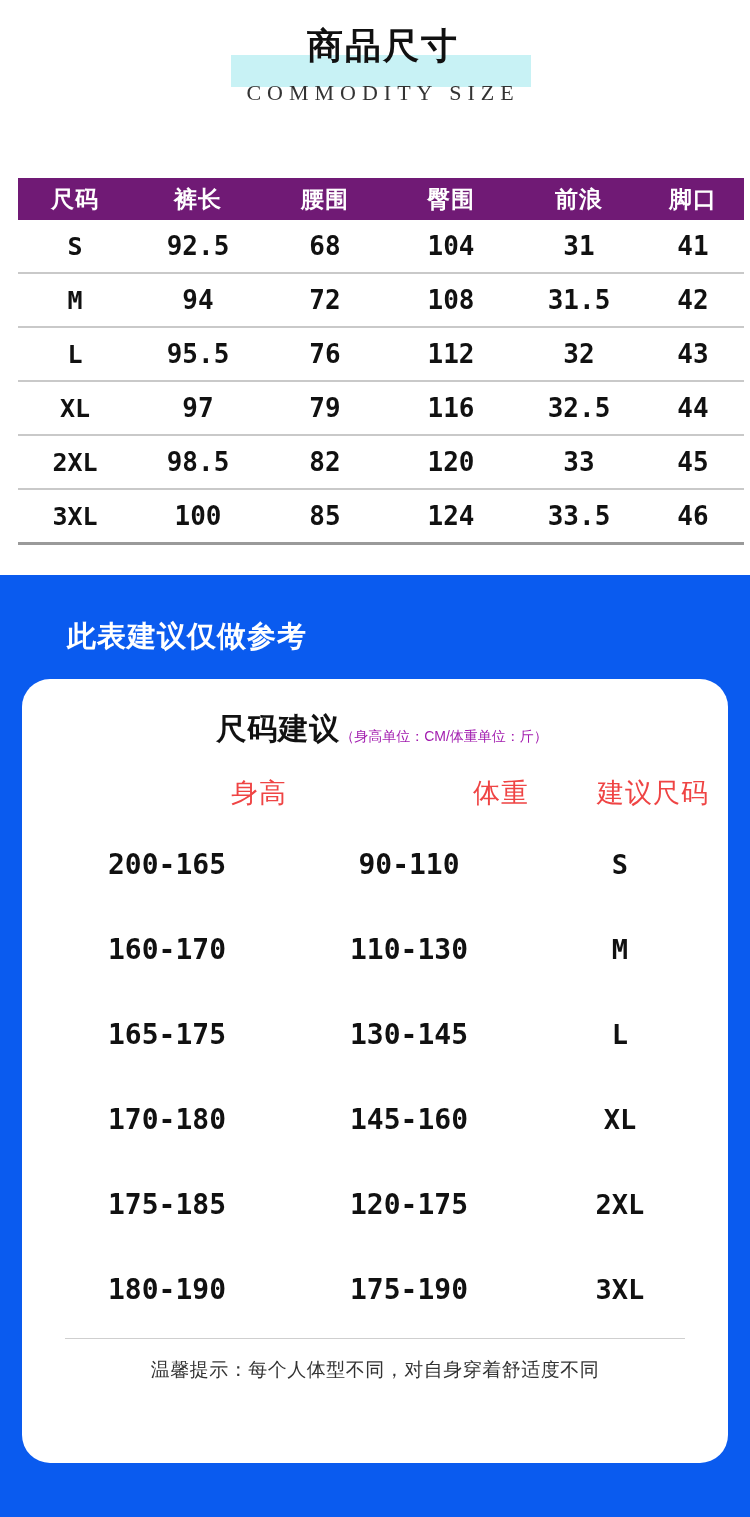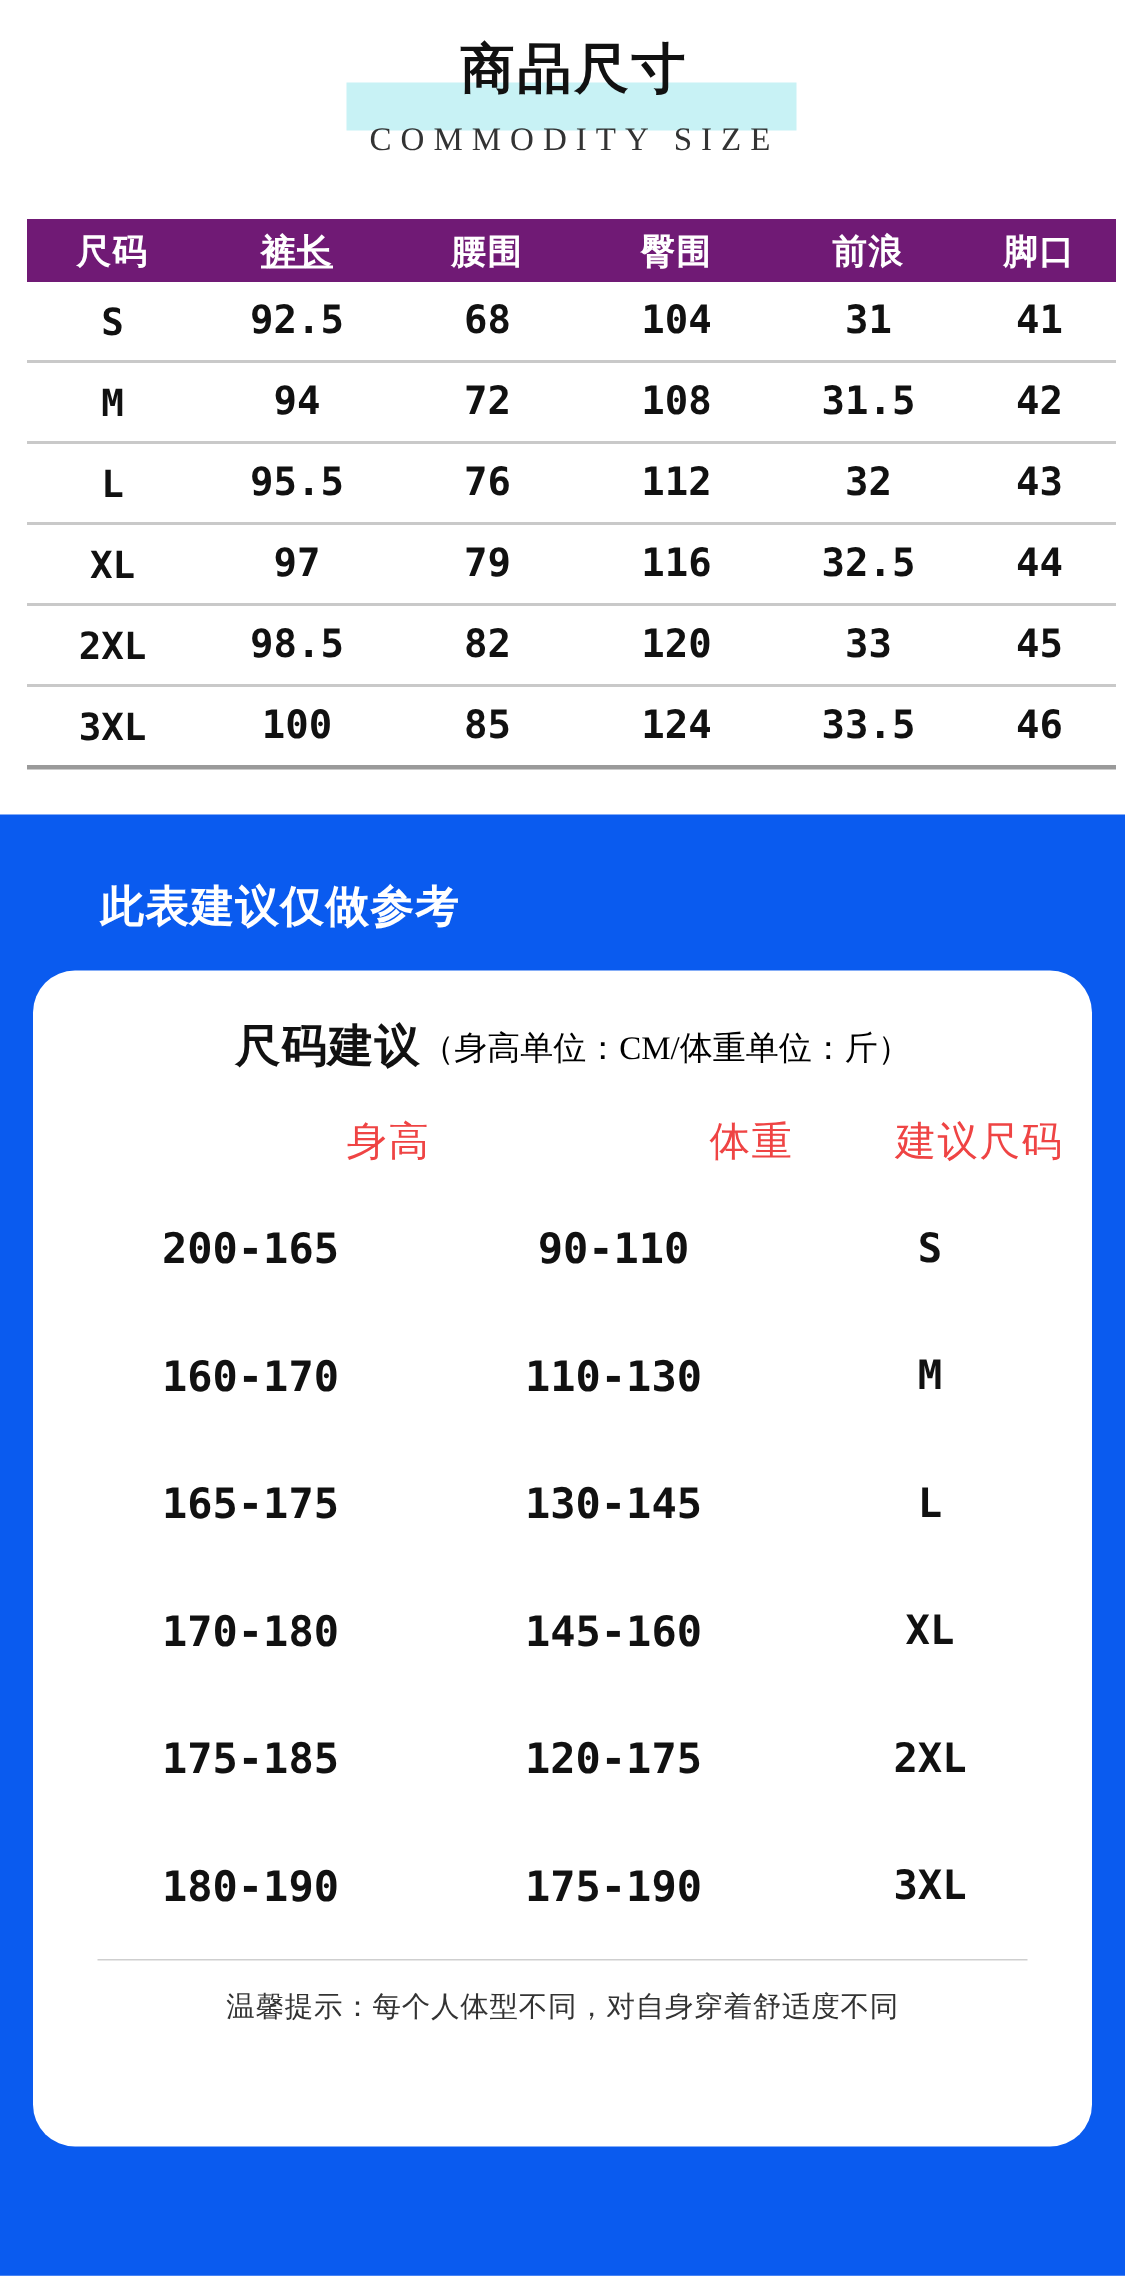--- a/index.html
+++ b/index.html
@@ -10,21 +10,21 @@
     width: 750px;
     height: 1517px;
     background: #ffffff;
     font-family: "Liberation Sans", sans-serif;
     overflow: hidden;
   }
 
   
   .header {
     position: relative;
-    height: 146px;
+    height: 178px;
     margin-left: 16px;
   }
   .title-highlight {
     position: absolute;
     left: 215px;
     top: 55px;
     width: 300px;
     height: 32px;
     background: #c8f2f5;
   }
@@ -78,21 +78,21 @@
     border-bottom: 2px solid #c9c9c9;
     font-family: "DejaVu Sans Mono", monospace;
   }
   table.size-table tbody tr:last-child td {
     border-bottom: 3px solid #9a9a9a;
   }
   table.size-table tbody td.size-label {
     font-size: 25px;
   }
   .col-1 { width: 112px; }
-  .col-2 { width: 130px; text-decoration: underline; }
+  .col-2 { width: 130px; }
   .col-3 { width: 120px; }
   .col-4 { width: 128px; }
   .col-5 { width: 124px; }
   .col-6 { width: 100px; }
 
   
   .blue-panel {
     position: relative;
     margin-top: 30px;
     background: #0a5bef;
@@ -123,24 +123,23 @@
     justify-content: center;
     padding: 8px 4px 6px 18px;
   }
   .card-head-title {
     font-size: 30px;
     font-weight: bold;
     color: #111111;
     letter-spacing: 1px;
   }
   .card-head-unit {
-    font-size: 22px;
-    color: #000000;
+    font-size: 14px;
+    color: #a21caf;
     padding-bottom: 4px;
-    font-family: Liberation Serif, serif;
   }
   table.rec-table {
     width: 658px;
     border-collapse: collapse;
     table-layout: fixed;
     margin-top: 8px;
   }
   table.rec-table th {
     font-size: 27px;
     font-weight: normal;

